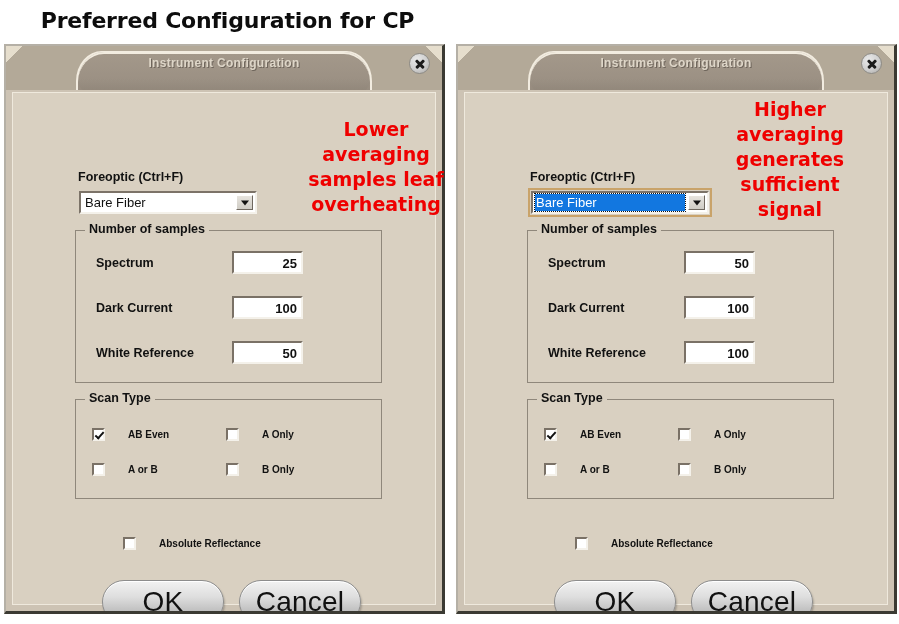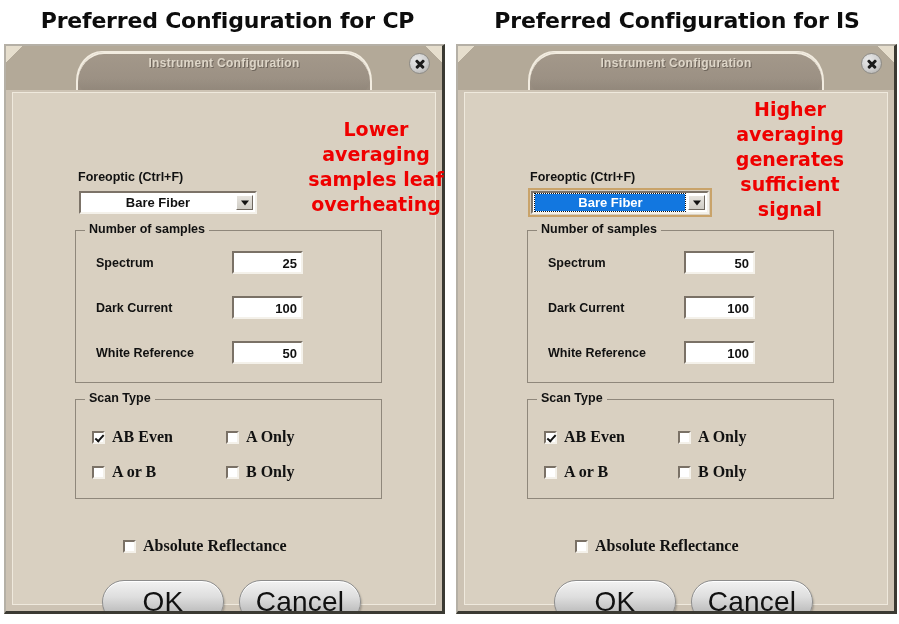--- a/index.html
+++ b/index.html
@@ -166,26 +166,25 @@
     background: #ffffff;
     border: 2px solid;
     border-color: #7c7368 #f4f1ea #f4f1ea #7c7368;
   }
   .combo .combo-text {
     position: absolute;
     left: 4px;
     top: 2px;
     right: 24px;
     font-family: "Liberation Sans", sans-serif;
-    font-weight: bold;
+    font-weight: normal;
     font-size: 13px;
     color: #111111;
     white-space: nowrap;
     overflow: hidden;
-    text-align: center;
   }
   .combo.focused .combo-text {
     background: #1277e0;
     color: #ffffff;
     outline: 1px dotted #111;
     padding-left: 1px;
     left: 2px;
     top: 1px;
     bottom: 1px;
     right: 22px;
@@ -278,24 +277,25 @@
     position: absolute;
     left: 3px;
     top: 0px;
     width: 3px;
     height: 7px;
     border: solid #111111;
     border-width: 0 2px 2px 0;
     transform: rotate(42deg);
   }
   .check-label {
-    font-family: Liberation Serif, serif;
-    font-weight: bold;
-    font-size: 16px;
-    color: #111111;
+    font-family: Liberation Sans, sans-serif;
+    font-weight: bold;
+    font-size: 10px;
+    color: #111111;
+    margin-left: 16px;
   }
 
   .pill-btn {
     position: absolute;
     width: 122px;
     height: 44px;
     border-radius: 22px;
     background: linear-gradient(180deg, #f2f2f2 0%, #dedede 38%, #bfbfbf 72%, #a9a9a9 100%);
     border: 1px solid #8d8d8d;
     box-sizing: border-box;
@@ -327,21 +327,20 @@
     z-index: 50;
     white-space: pre-line;
   }
 </style>
 </head>
 <body>
 
 <div class="stage">
 
   <div class="fig-title" id="title-cp">Preferred Configuration for CP</div>
-  <div class="fig-title" id="title-is">Preferred Configuration for IS</div>
 
   <div class="dialog-frame" id="dialog-cp">
     <div class="dialog-inner">
 
       <div class="titlebar">
         <div class="tab-shape"></div>
       </div>
       <div class="tab-title">Instrument Configuration</div>
       <div class="close-btn"></div>
 

